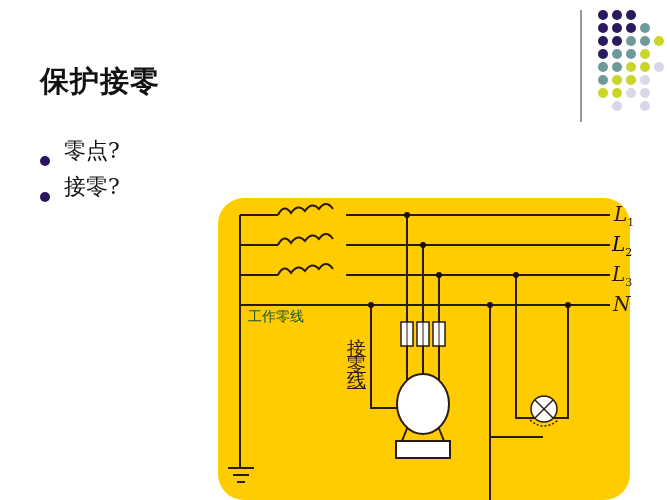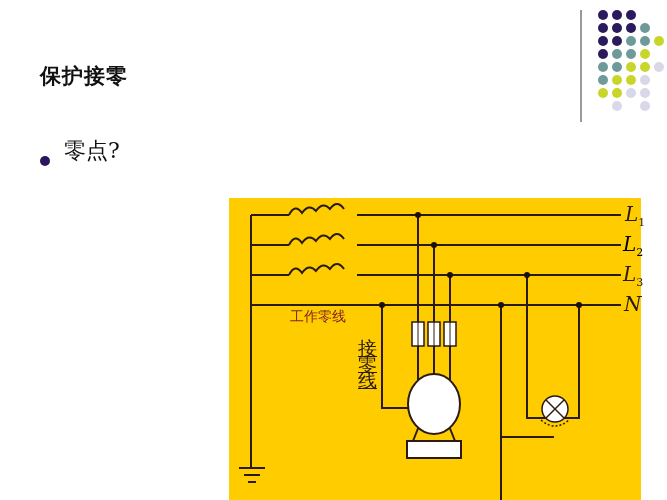--- a/index.html
+++ b/index.html
@@ -1,35 +1,39 @@
 <!DOCTYPE html>
 <html><head>
 <meta charset="utf-8">
 <style>
   html,body{margin:0;padding:0;}
   body{width:667px;height:500px;background:#ffffff;position:relative;overflow:hidden;font-family:"DejaVu Sans",sans-serif;}
-  .title{position:absolute;left:40px;top:62px;font-size:21px;font-weight:bold;color:#111;letter-spacing:1px;}
+  .title{position:absolute;left:40px;top:62px;font-size:29px;font-weight:bold;color:#111;letter-spacing:1px;}
   .bullets{position:absolute;left:40px;top:130px;margin:0;padding:0;list-style:none;}
   .bullets li{display:flex;align-items:flex-end;height:36px;font-size:22px;color:#111;font-family:"DejaVu Serif",serif;}
   .bullet-dot{width:10px;height:10px;border-radius:50%;background:#2a1660;margin-right:14px;display:inline-block;}
   .divider{position:absolute;left:580px;top:10px;width:2px;height:112px;background:#9a9a9a;}
   .dots{position:absolute;left:594px;top:10px;}
   .dot{position:absolute;width:10px;height:10px;border-radius:50%;}
-  .panel{position:absolute;left:229px;top:198px;width:412px;height:302px;background:#ffcc00;}
+  .panel{position:absolute;left:218px;top:198px;width:412px;height:302px;background:#ffcc00;border-radius:26px;}
   .panel svg{position:absolute;left:0;top:0;}
 </style>
 </head>
 <body>
 
 <div class="title">保护接零</div>
 
 <ul class="bullets">
   <li>
     <span class="bullet-dot"></span>
     <span>零点?</span>
+  </li>
+  <li>
+    <span class="bullet-dot"></span>
+    <span>接零?</span>
   </li>
 </ul>
 
 <div class="divider"></div>
 
 <div class="dots">
 
   <span class="dot" style="left:4px;top:0;background:#2b1a5c"></span>
   <span class="dot" style="left:18px;top:0;background:#2b1a5c"></span>
   <span class="dot" style="left:32px;top:0;background:#2b1a5c"></span>
@@ -148,15 +152,15 @@
   <div style="position:absolute;left:394px;top:34px;font-family:'DejaVu Serif',serif;font-style:italic;font-size:20px;color:#000000;">
     <span>L</span><sub style="font-style:normal;font-size:11px">2</sub>
   </div>
   <div style="position:absolute;left:394px;top:64px;font-family:'DejaVu Serif',serif;font-style:italic;font-size:20px;color:#2a1a10;">
     <span>L</span><sub style="font-style:normal;font-size:11px">3</sub>
   </div>
   <div style="position:absolute;left:395px;top:94px;font-family:'DejaVu Serif',serif;font-style:italic;font-size:20px;color:#2a1a10;">
     <span>N</span>
   </div>
 
-  <div style="position:absolute;left:30px;top:110px;font-size:14px;color:#7f1d1d;margin-left:31px;">工作零线</div>
+  <div style="position:absolute;left:30px;top:110px;font-size:14px;color:#14532d;">工作零线</div>
   <div style="position:absolute;left:129px;top:142px;width:16px;font-size:19px;line-height:16px;color:#2a1a10;word-break:break-all;text-decoration:underline;">接零线</div>
 </div>
 
 </body></html>

